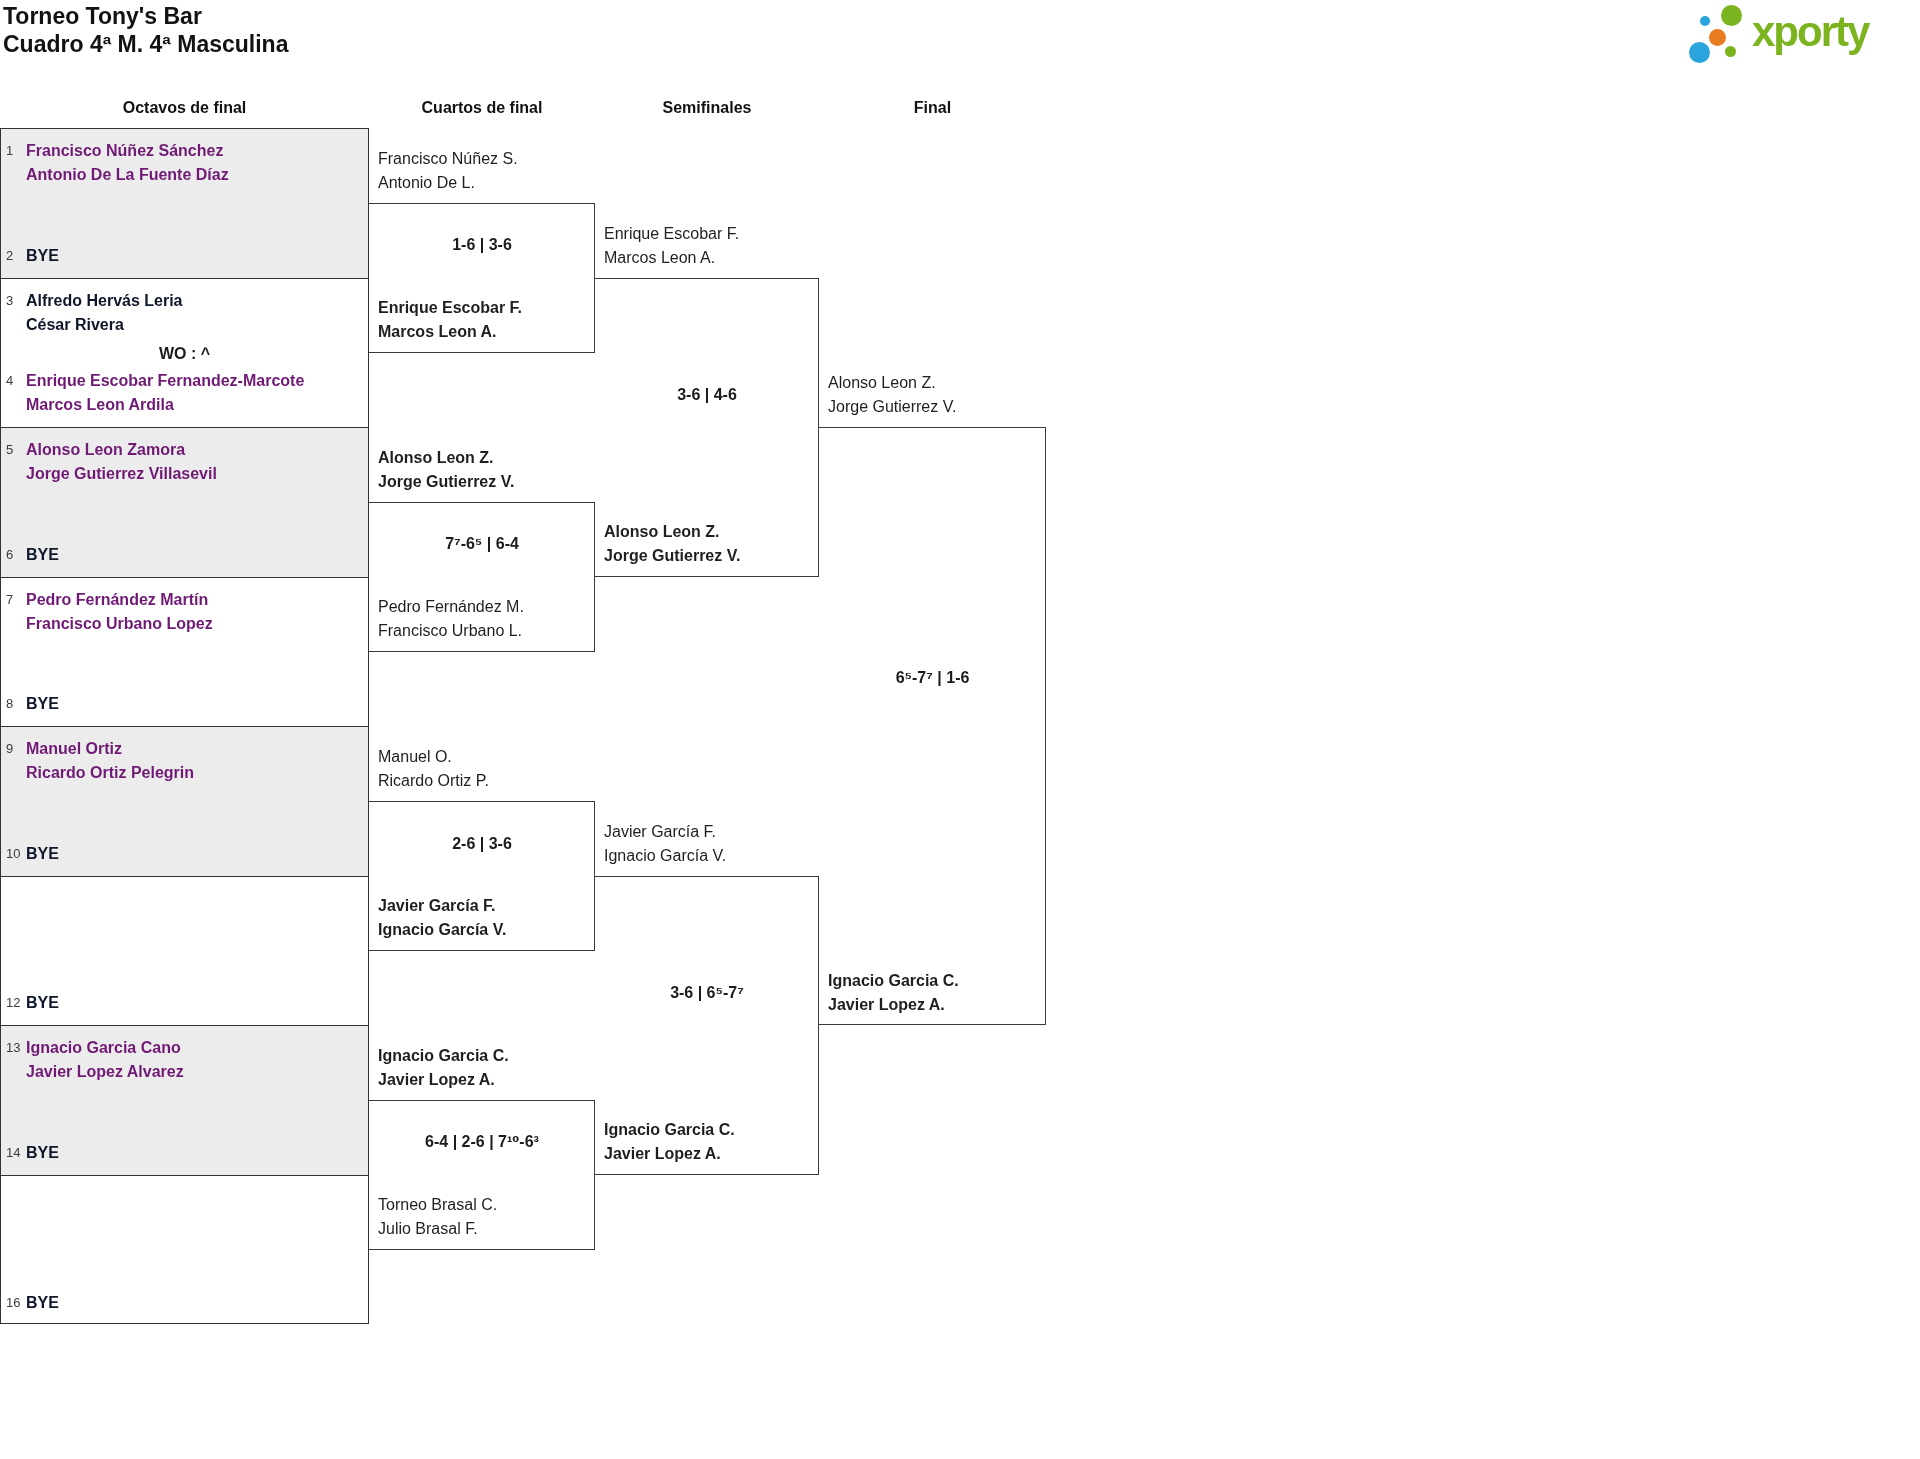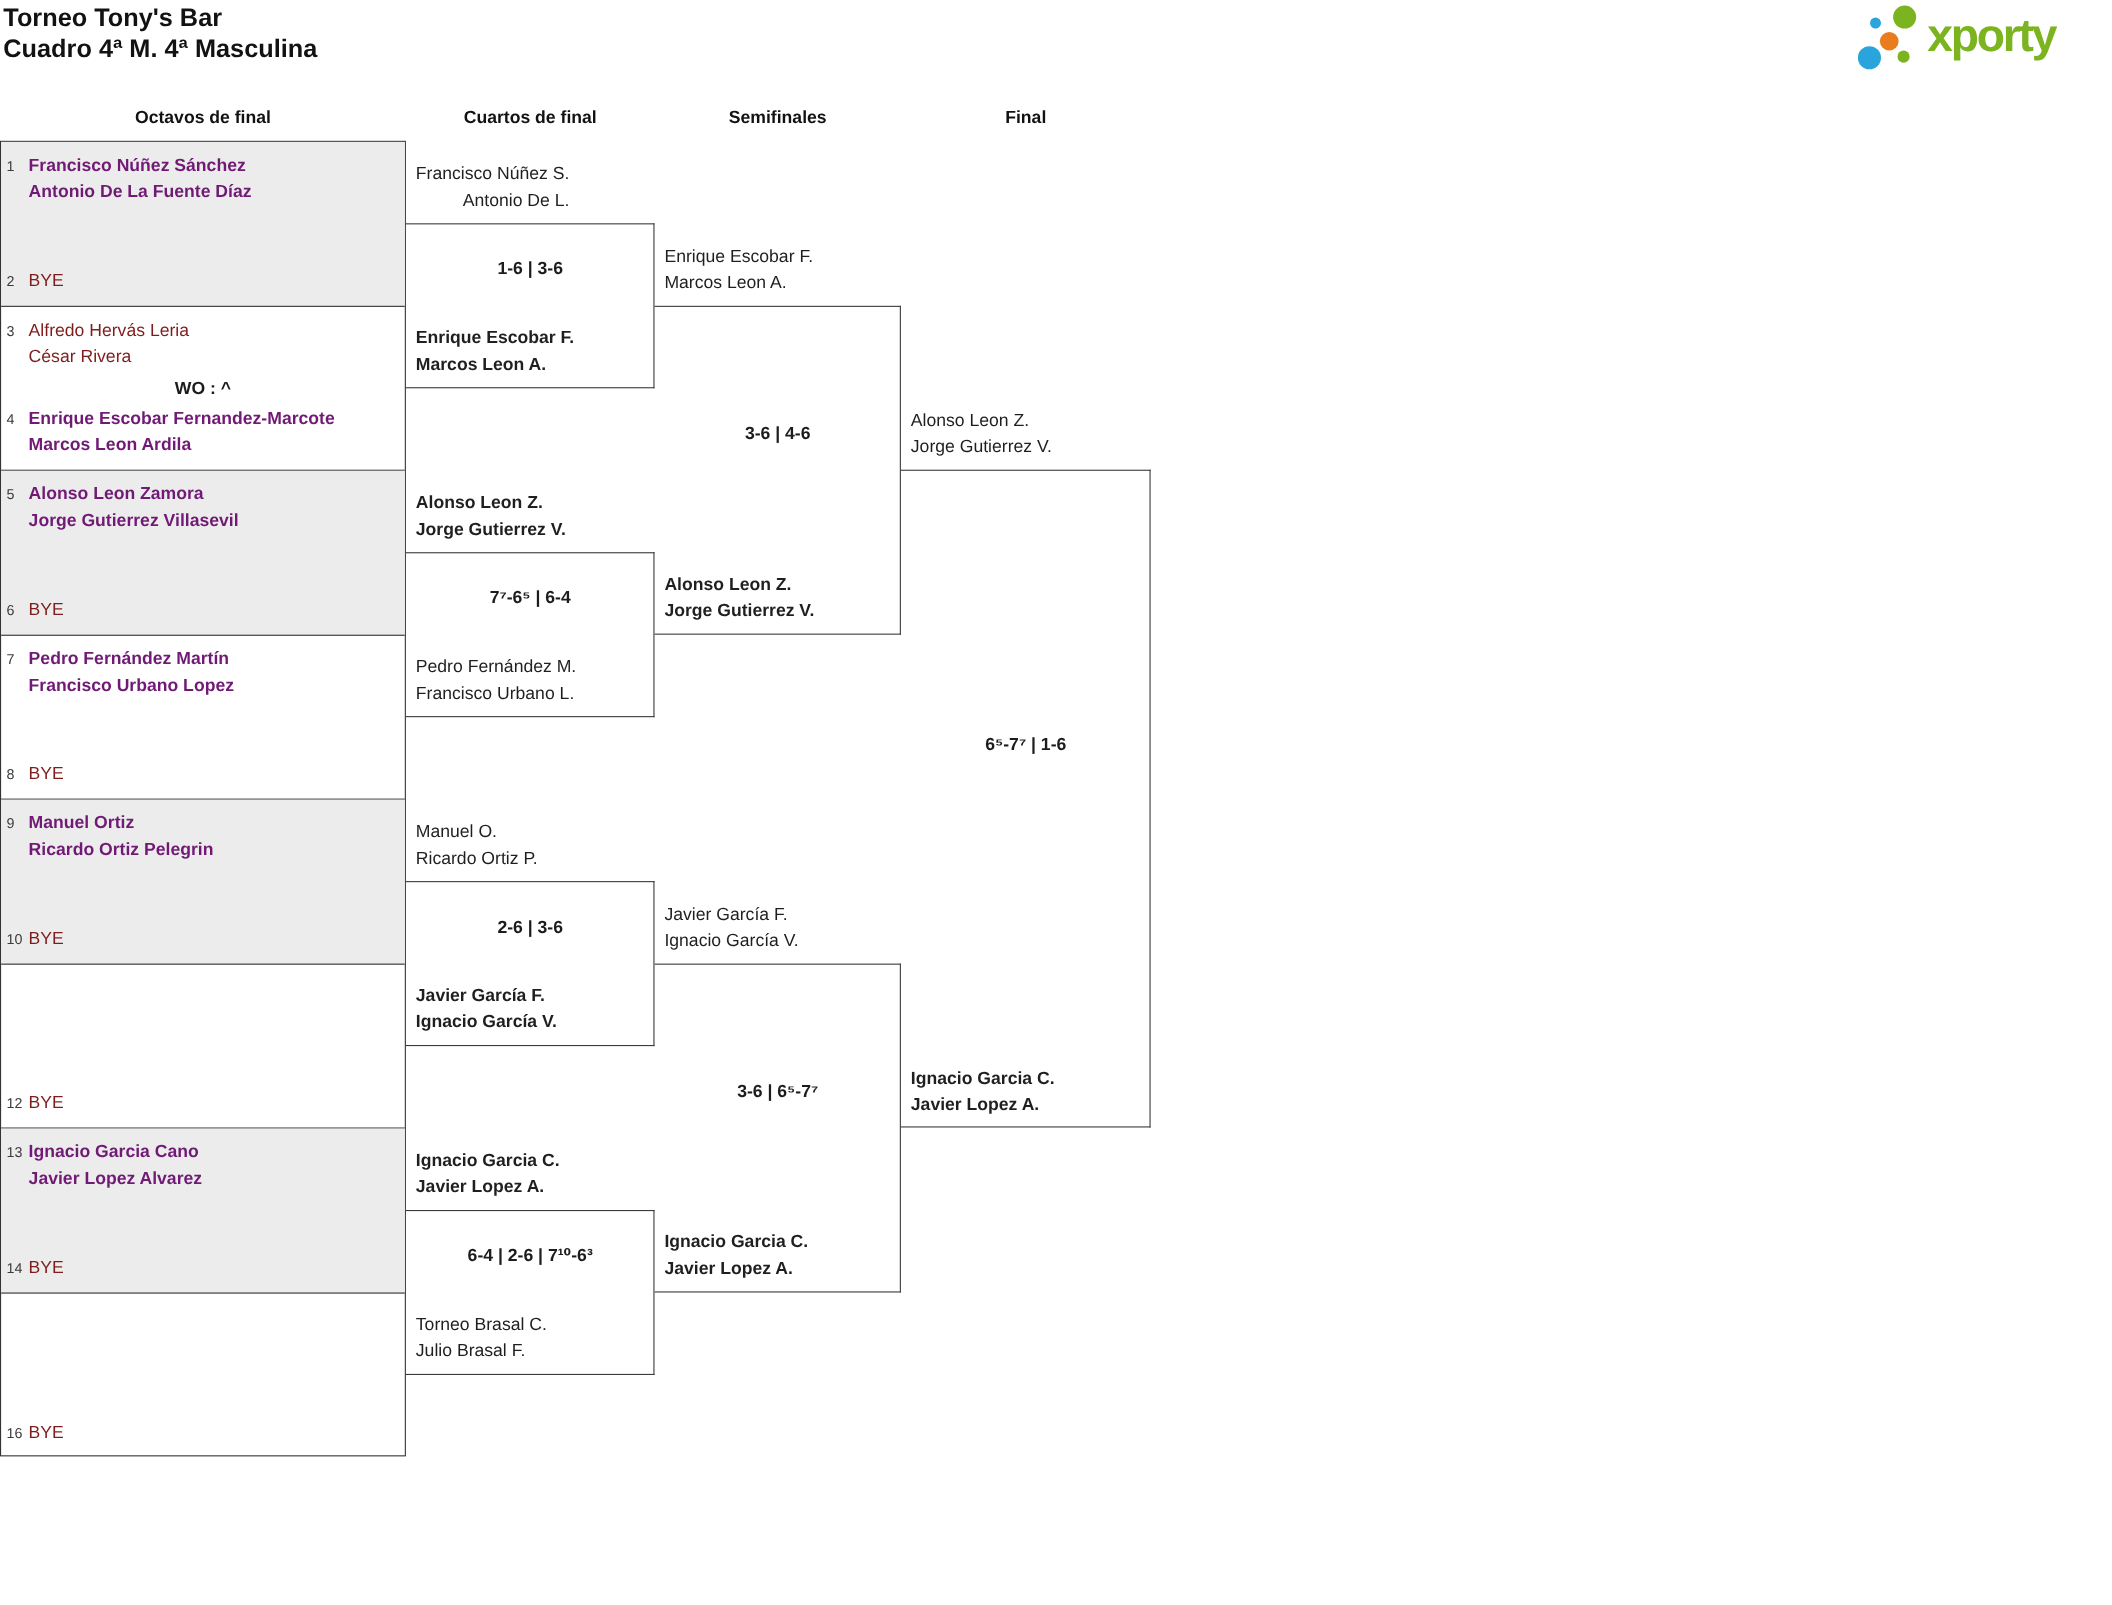--- a/index.html
+++ b/index.html
@@ -12,21 +12,21 @@
   .round-header{position:absolute;top:99px;height:22px;font-size:16px;font-weight:700;color:#121212;text-align:center;}
 
   
   .r16-box{position:absolute;left:0;top:128px;width:369px;height:1196px;border:1px solid #333;box-sizing:border-box;}
   .pair{position:relative;width:100%;height:149.5px;box-sizing:border-box;border-bottom:1px solid #333;}
   .pair:last-child{border-bottom:none;}
   .pair.shaded{background:#ececec;}
   .row-top{position:absolute;top:10px;left:0;right:4px;display:flex;align-items:flex-start;}
   .row-bot{position:absolute;bottom:10px;left:0;right:4px;display:flex;align-items:flex-start;}
   .seed{flex:0 0 20px;margin-left:5px;font-size:13px;line-height:24px;color:#3c3c3c;}
-  .names{font-size:16px;line-height:24px;color:#7f1d1d;}
+  .names{font-size:16px;line-height:24px;color:#0f172a;font-weight:bold;}
   .names .l{display:block;}
   .bold{font-weight:700;color:#701a75;}
 
   
   .match-box{position:absolute;box-sizing:border-box;border:1px solid #3a3a3a;border-left:none;background:transparent;}
   .conn-name{position:absolute;font-size:16px;line-height:24px;color:#1f1f1f;}
   .conn-name .l{display:block;}
   .score{position:absolute;font-size:16px;line-height:20px;text-align:center;color:#1c1c1c;font-weight:bold;}
 
   
@@ -177,21 +177,21 @@
 
   </div>
 
   <div class="score" style="left:0;top:344px;width:369px;">WO : ^</div>
 
   <div class="match-box" style="left:369px;top:203px;width:226px;height:149.5px;"></div>
   <div class="match-box" style="left:369px;top:502px;width:226px;height:149.5px;"></div>
   <div class="match-box" style="left:369px;top:801px;width:226px;height:149.5px;"></div>
   <div class="match-box" style="left:369px;top:1100px;width:226px;height:149.5px;"></div>
 
-  <div class="conn-name" style="left:378px;top:147px;text-align:right;">
+  <div class="conn-name" style="left:378px;top:147px;">
     <span class="l">Francisco Núñez S.</span>
       <span class="l">Antonio De L.</span>
   </div>
   <div class="score" style="left:369px;top:235px;width:226px;">1-6 | 3-6</div>
   <div class="conn-name bold" style="left:378px;top:296px;">
     <span class="l">Enrique Escobar F.</span>
       <span class="l">Marcos Leon A.</span>
   </div>
 
   <div class="conn-name bold" style="left:378px;top:446px;">

